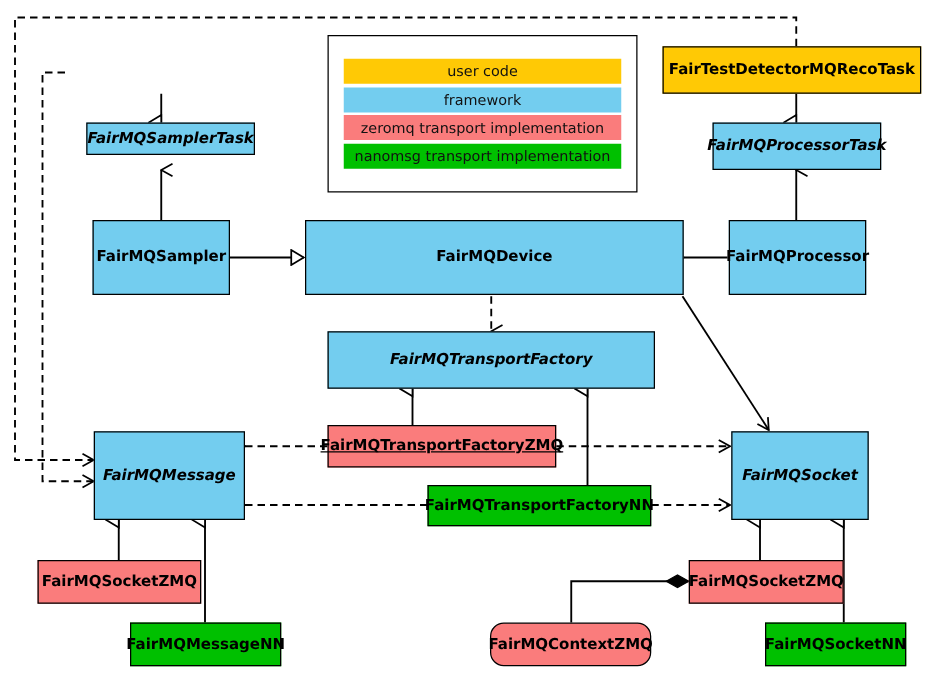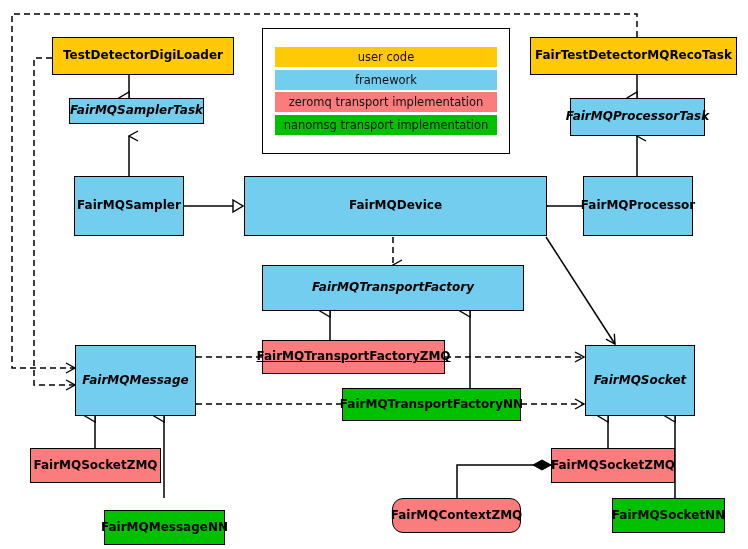--- a/index.html
+++ b/index.html
@@ -111,21 +111,20 @@
       <span>framework</span>
     </div>
     <div class="legend-row c-zmq">
       <span>zeromq transport implementation</span>
     </div>
     <div class="legend-row c-nn">
       <span>nanomsg transport implementation</span>
     </div>
   </div>
 
-  <div class="node c-user" style="left:52px;top:37px;width:182px;height:38px;">TestDetectorDigiLoader</div>
 
   <div class="node c-frame abstract" style="left:69px;top:98px;width:135px;height:26px;">FairMQSamplerTask</div>
 
   <div class="node c-frame" style="left:74px;top:176px;width:110px;height:60px;">FairMQSampler</div>
 
   <div class="node c-frame" style="left:244px;top:176px;width:303px;height:60px;">FairMQDevice</div>
 
   <div class="node c-frame" style="left:583px;top:176px;width:110px;height:60px;">FairMQProcessor</div>
 
   <div class="node c-frame abstract" style="left:570px;top:98px;width:135px;height:38px;">FairMQProcessorTask</div>
@@ -135,21 +134,21 @@
   <div class="node c-frame abstract" style="left:262px;top:265px;width:262px;height:46px;">FairMQTransportFactory</div>
 
   <div class="node c-zmq" style="left:262px;top:340px;width:183px;height:34px;text-decoration:underline;">FairMQTransportFactoryZMQ</div>
 
   <div class="node c-nn" style="left:342px;top:388px;width:179px;height:33px;">FairMQTransportFactoryNN</div>
 
   <div class="node c-frame abstract" style="left:75px;top:345px;width:121px;height:71px;">FairMQMessage</div>
 
   <div class="node c-zmq" style="left:30px;top:448px;width:131px;height:35px;">FairMQSocketZMQ</div>
 
-  <div class="node c-nn" style="left:104px;top:498px;width:121px;height:35px;margin-top:12px;">FairMQMessageNN</div>
+  <div class="node c-nn" style="left:104px;top:498px;width:121px;height:35px;">FairMQMessageNN</div>
 
   <div class="node c-frame abstract" style="left:585px;top:345px;width:110px;height:71px;">FairMQSocket</div>
 
   <div class="node c-zmq" style="left:551px;top:448px;width:124px;height:35px;">FairMQSocketZMQ</div>
 
   <div class="node c-nn" style="left:612px;top:498px;width:113px;height:35px;">FairMQSocketNN</div>
 
   <div class="node c-zmq" style="left:392px;top:498px;width:129px;height:35px;border-radius:11px;">FairMQContextZMQ</div>
 
 </div>

